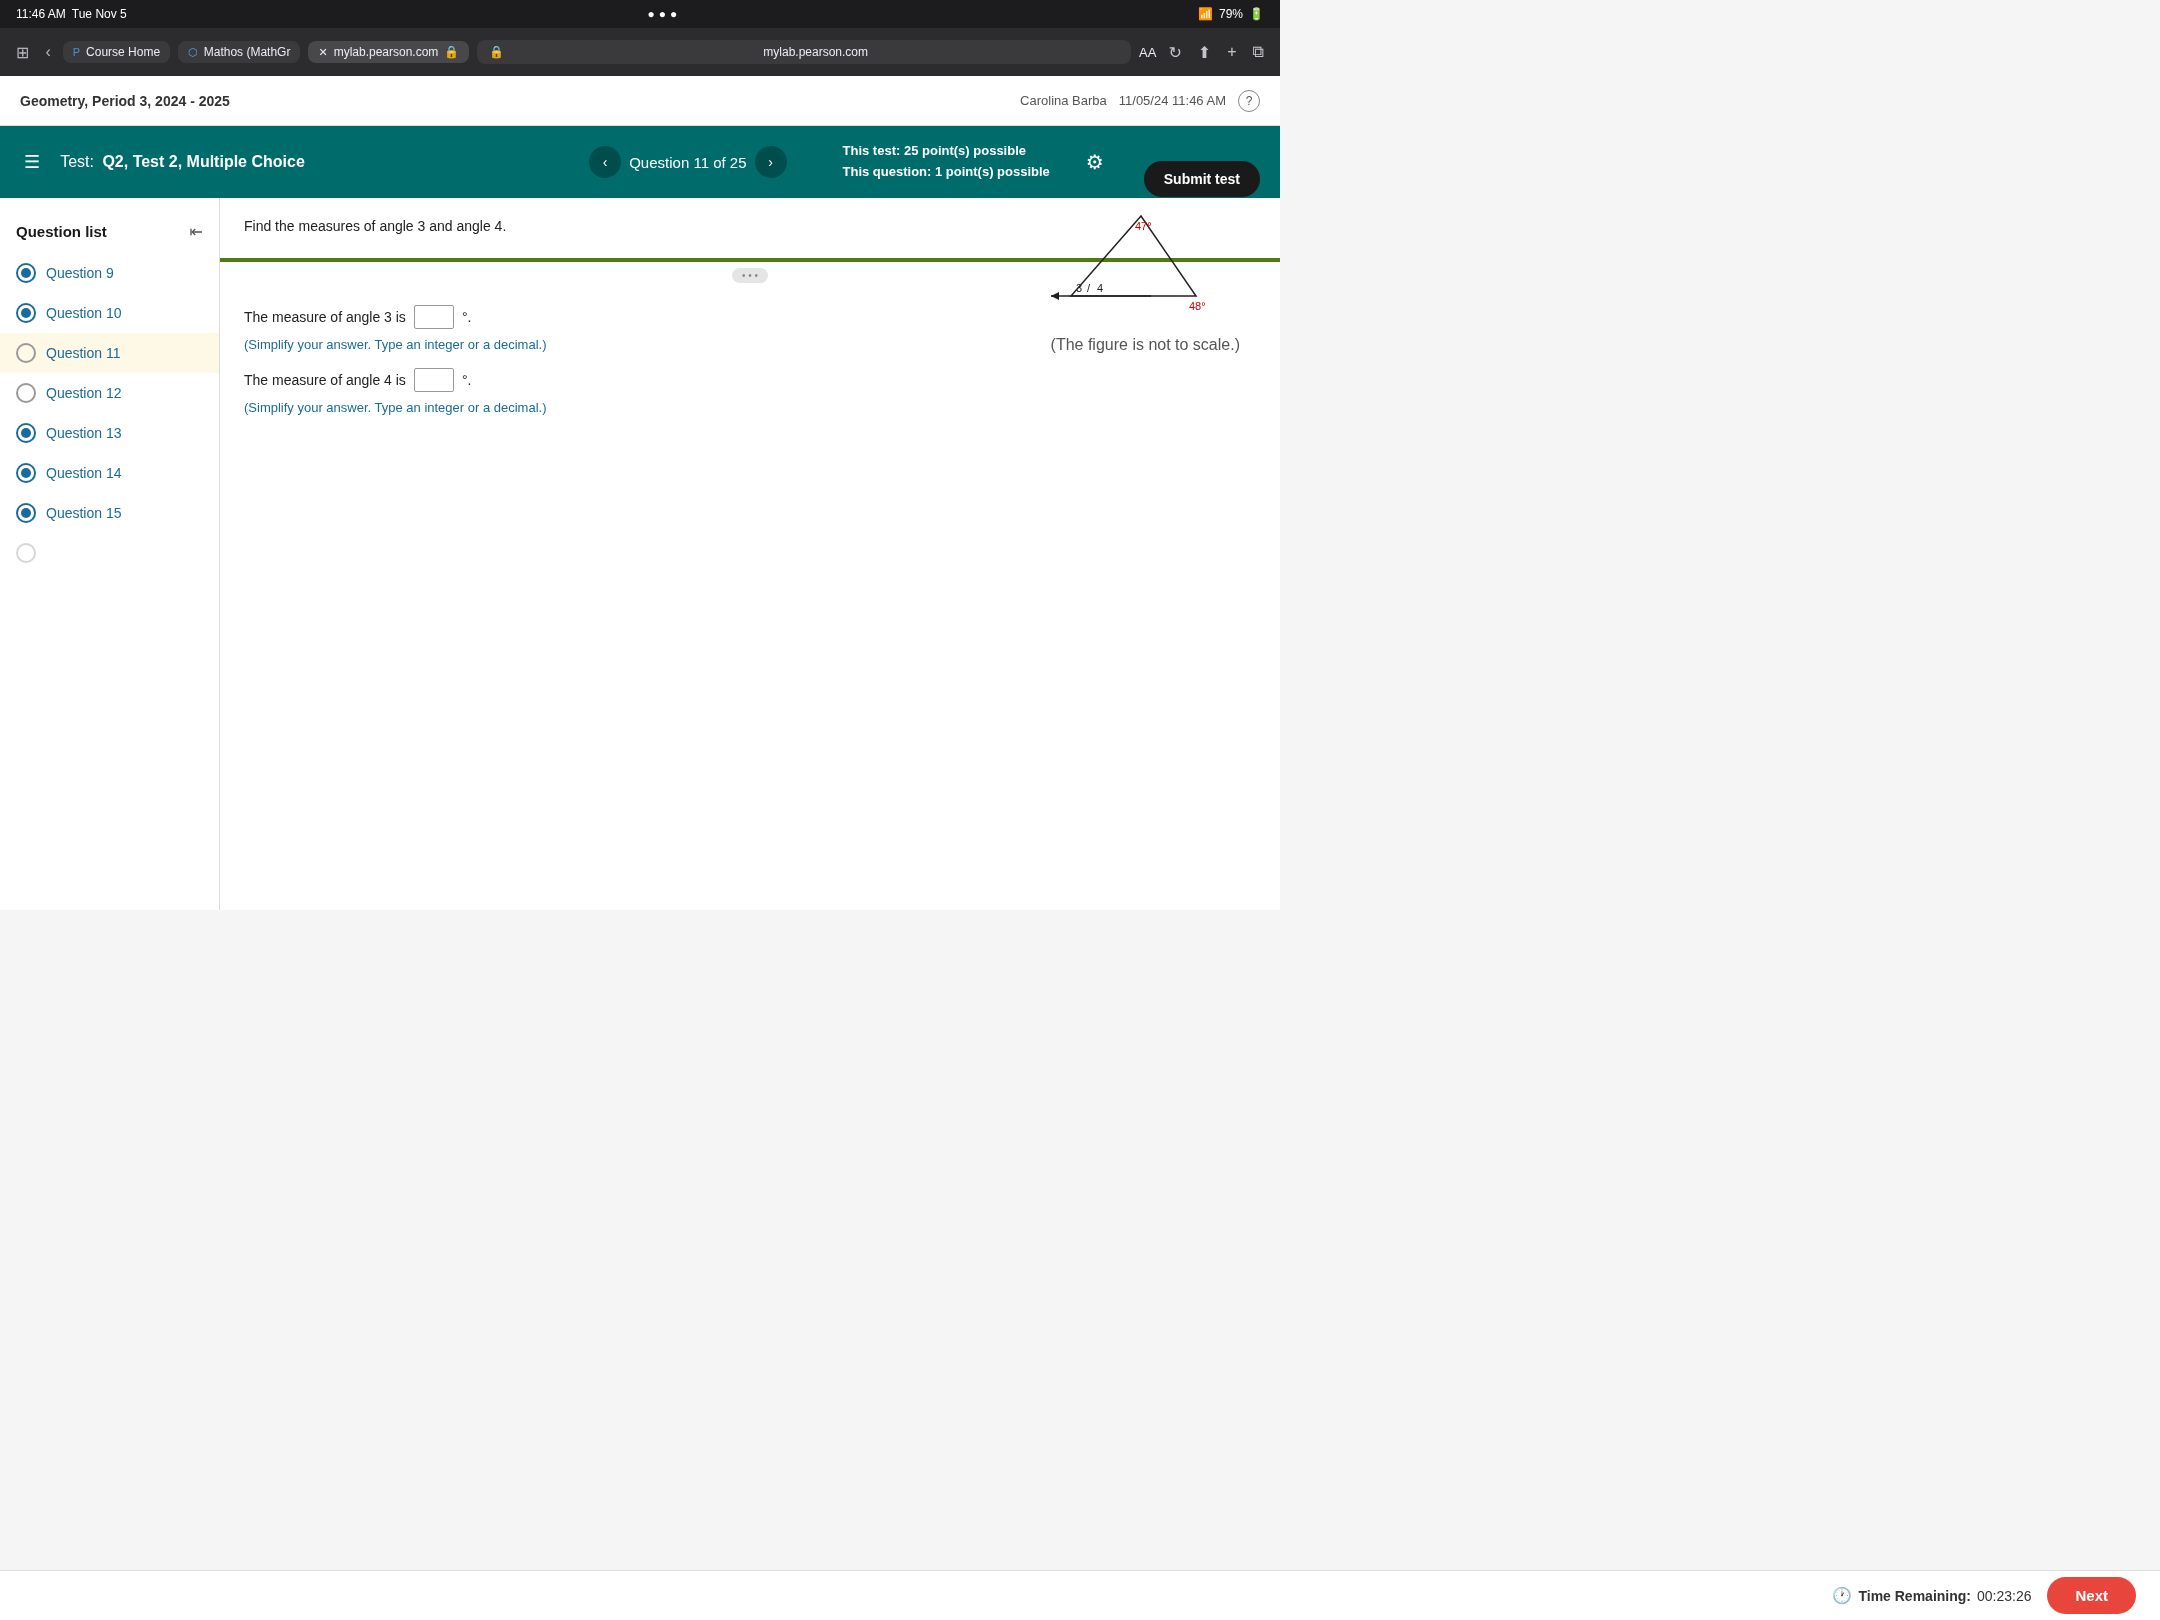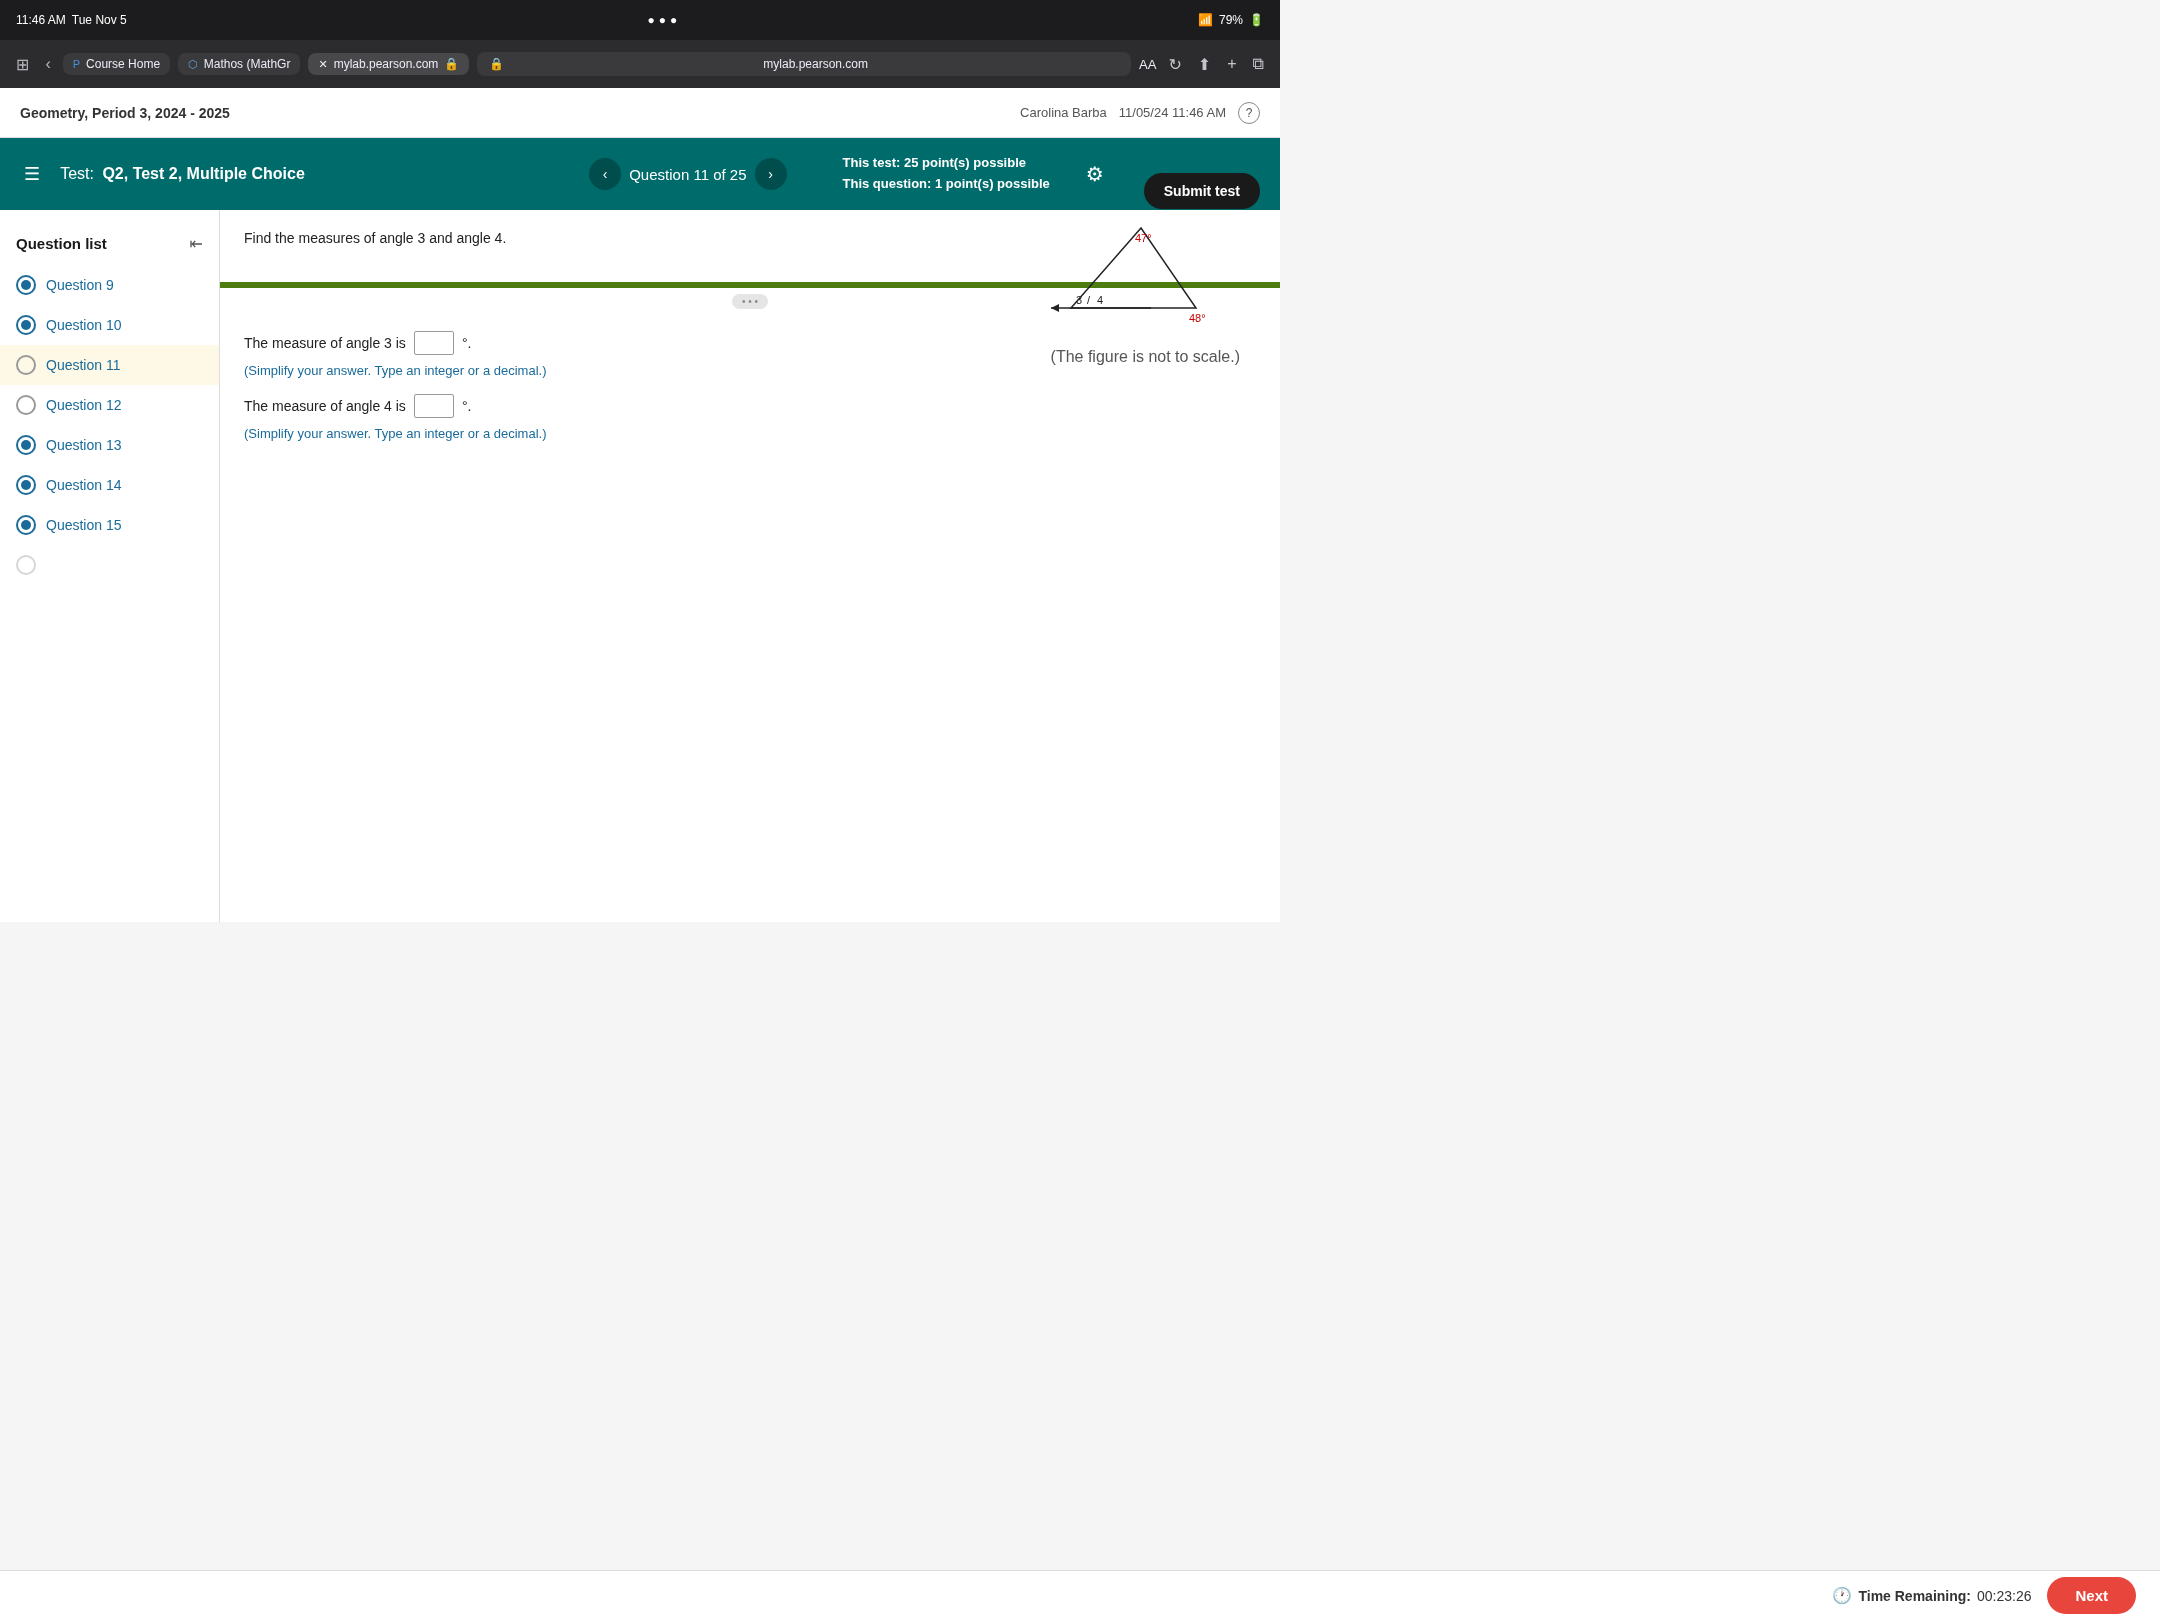--- a/index.html
+++ b/index.html
@@ -6,21 +6,21 @@
     body { font-family: -apple-system, BlinkMacSystemFont, 'Helvetica Neue', sans-serif; background: #f5f5f5; width: 1280px; height: 960px; overflow: hidden; }
 
     
     .status-bar {
       background: #1c1c1e;
       color: white;
       display: flex;
       justify-content: space-between;
       align-items: center;
       padding: 4px 16px;
-      height: 40px;
+      height: 28px;
       font-size: 12px;
       font-weight: 500;
     }
     .status-left { display: flex; gap: 6px; align-items: center; }
     .status-right { display: flex; gap: 6px; align-items: center; }
 
     
     .browser-chrome {
       background: #2c2c2e;
       padding: 6px 12px;
@@ -211,22 +211,22 @@
     }
 
     
     .question-content {
       flex: 1;
       padding: 0;
       overflow-y: auto;
       position: relative;
     }
     .question-body {
-      padding: 20px 24px 24px;
-      border-bottom: 6px solid #4d7c0f;
+      padding: 20px 24px 12px;
+      border-bottom: 4px solid #4d7c0f;
       position: relative;
     }
     .question-text {
       font-size: 14px;
       color: #222;
       margin-bottom: 12px;
     }
     .figure-container {
       position: absolute;
       right: 40px;

